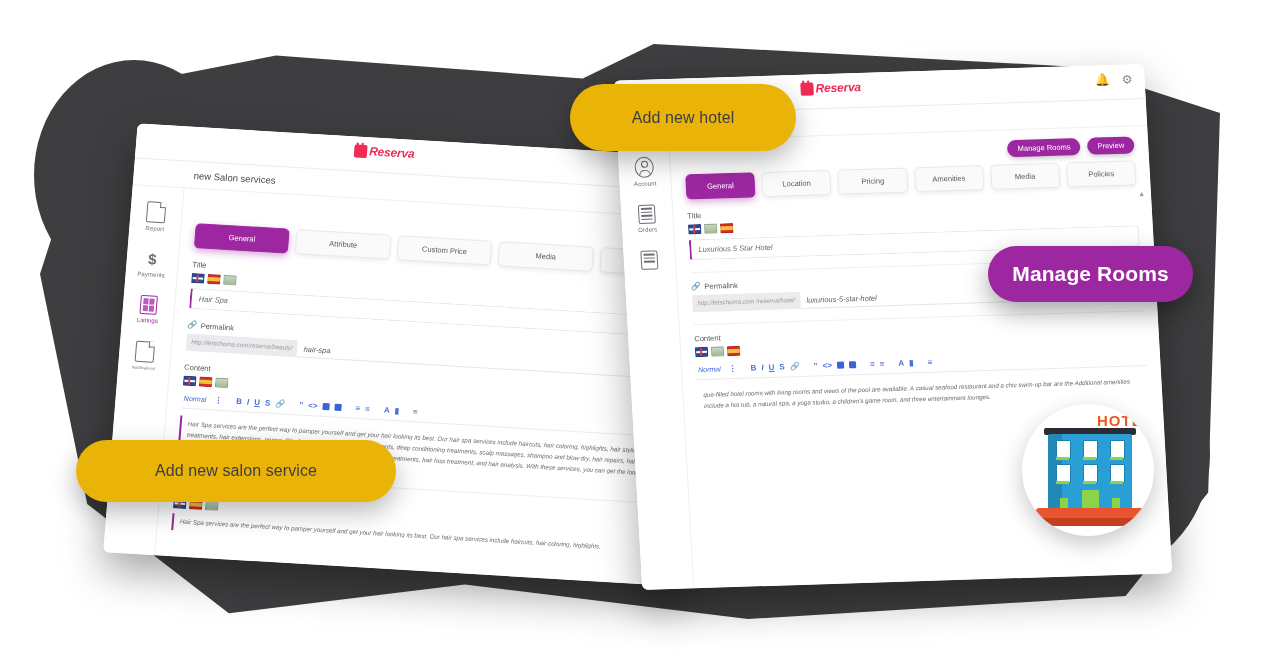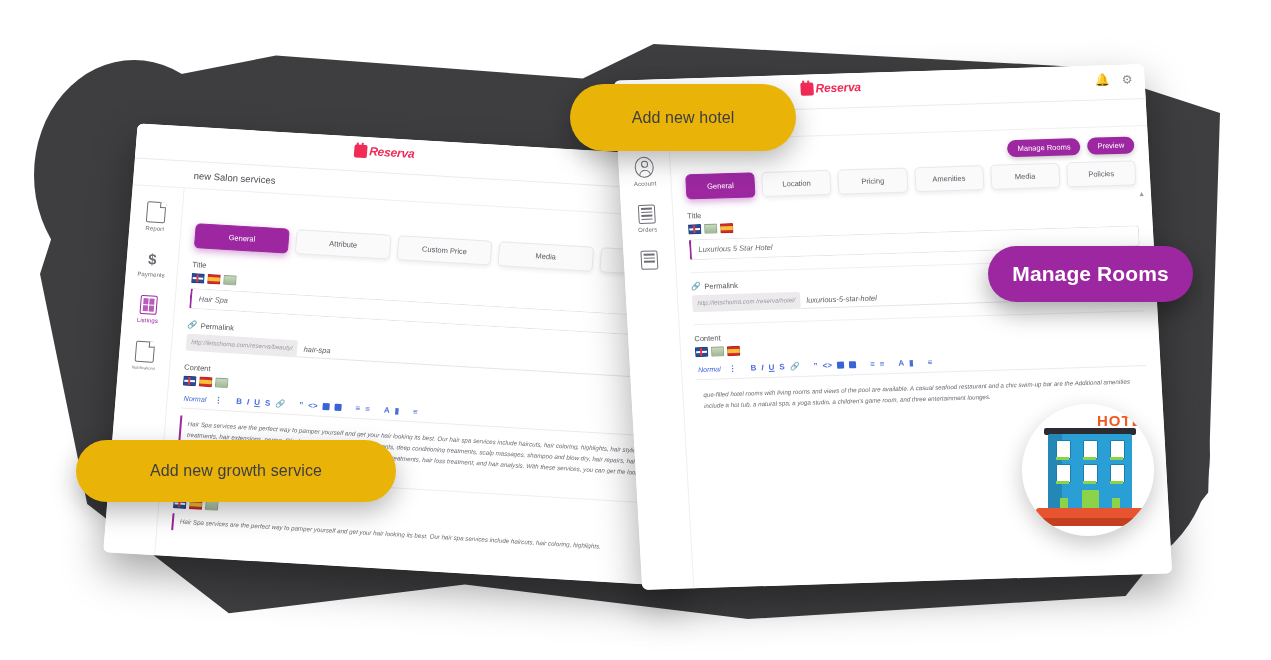--- a/index.html
+++ b/index.html
@@ -425,21 +425,21 @@
           </div>
 
           <div class="editor-body noline">que-filled hotel rooms with living rooms and views of the pool are available. A casual seafood restaurant and a chic swim-up bar are the Additional amenities include a hot tub, a natural spa, a yoga studio, a children's game room, and three entertainment lounges.</div>
         </div>
       </div>
     </div>
   </div>
 
   <div class="callout" id="callout-hotel">Add new hotel</div>
 
-  <div class="callout" id="callout-salon">Add new growth service</div>
+  <div class="callout" id="callout-salon">Add new salon service</div>
 
   <div class="callout" id="callout-rooms">
     <span class="stem"></span>
     <span>Manage Rooms</span>
   </div>
 
 
   <div class="bubble" id="bubble-hotel">
     <div class="hotel-art">
       <div class="h-sign">HOTEL</div>

